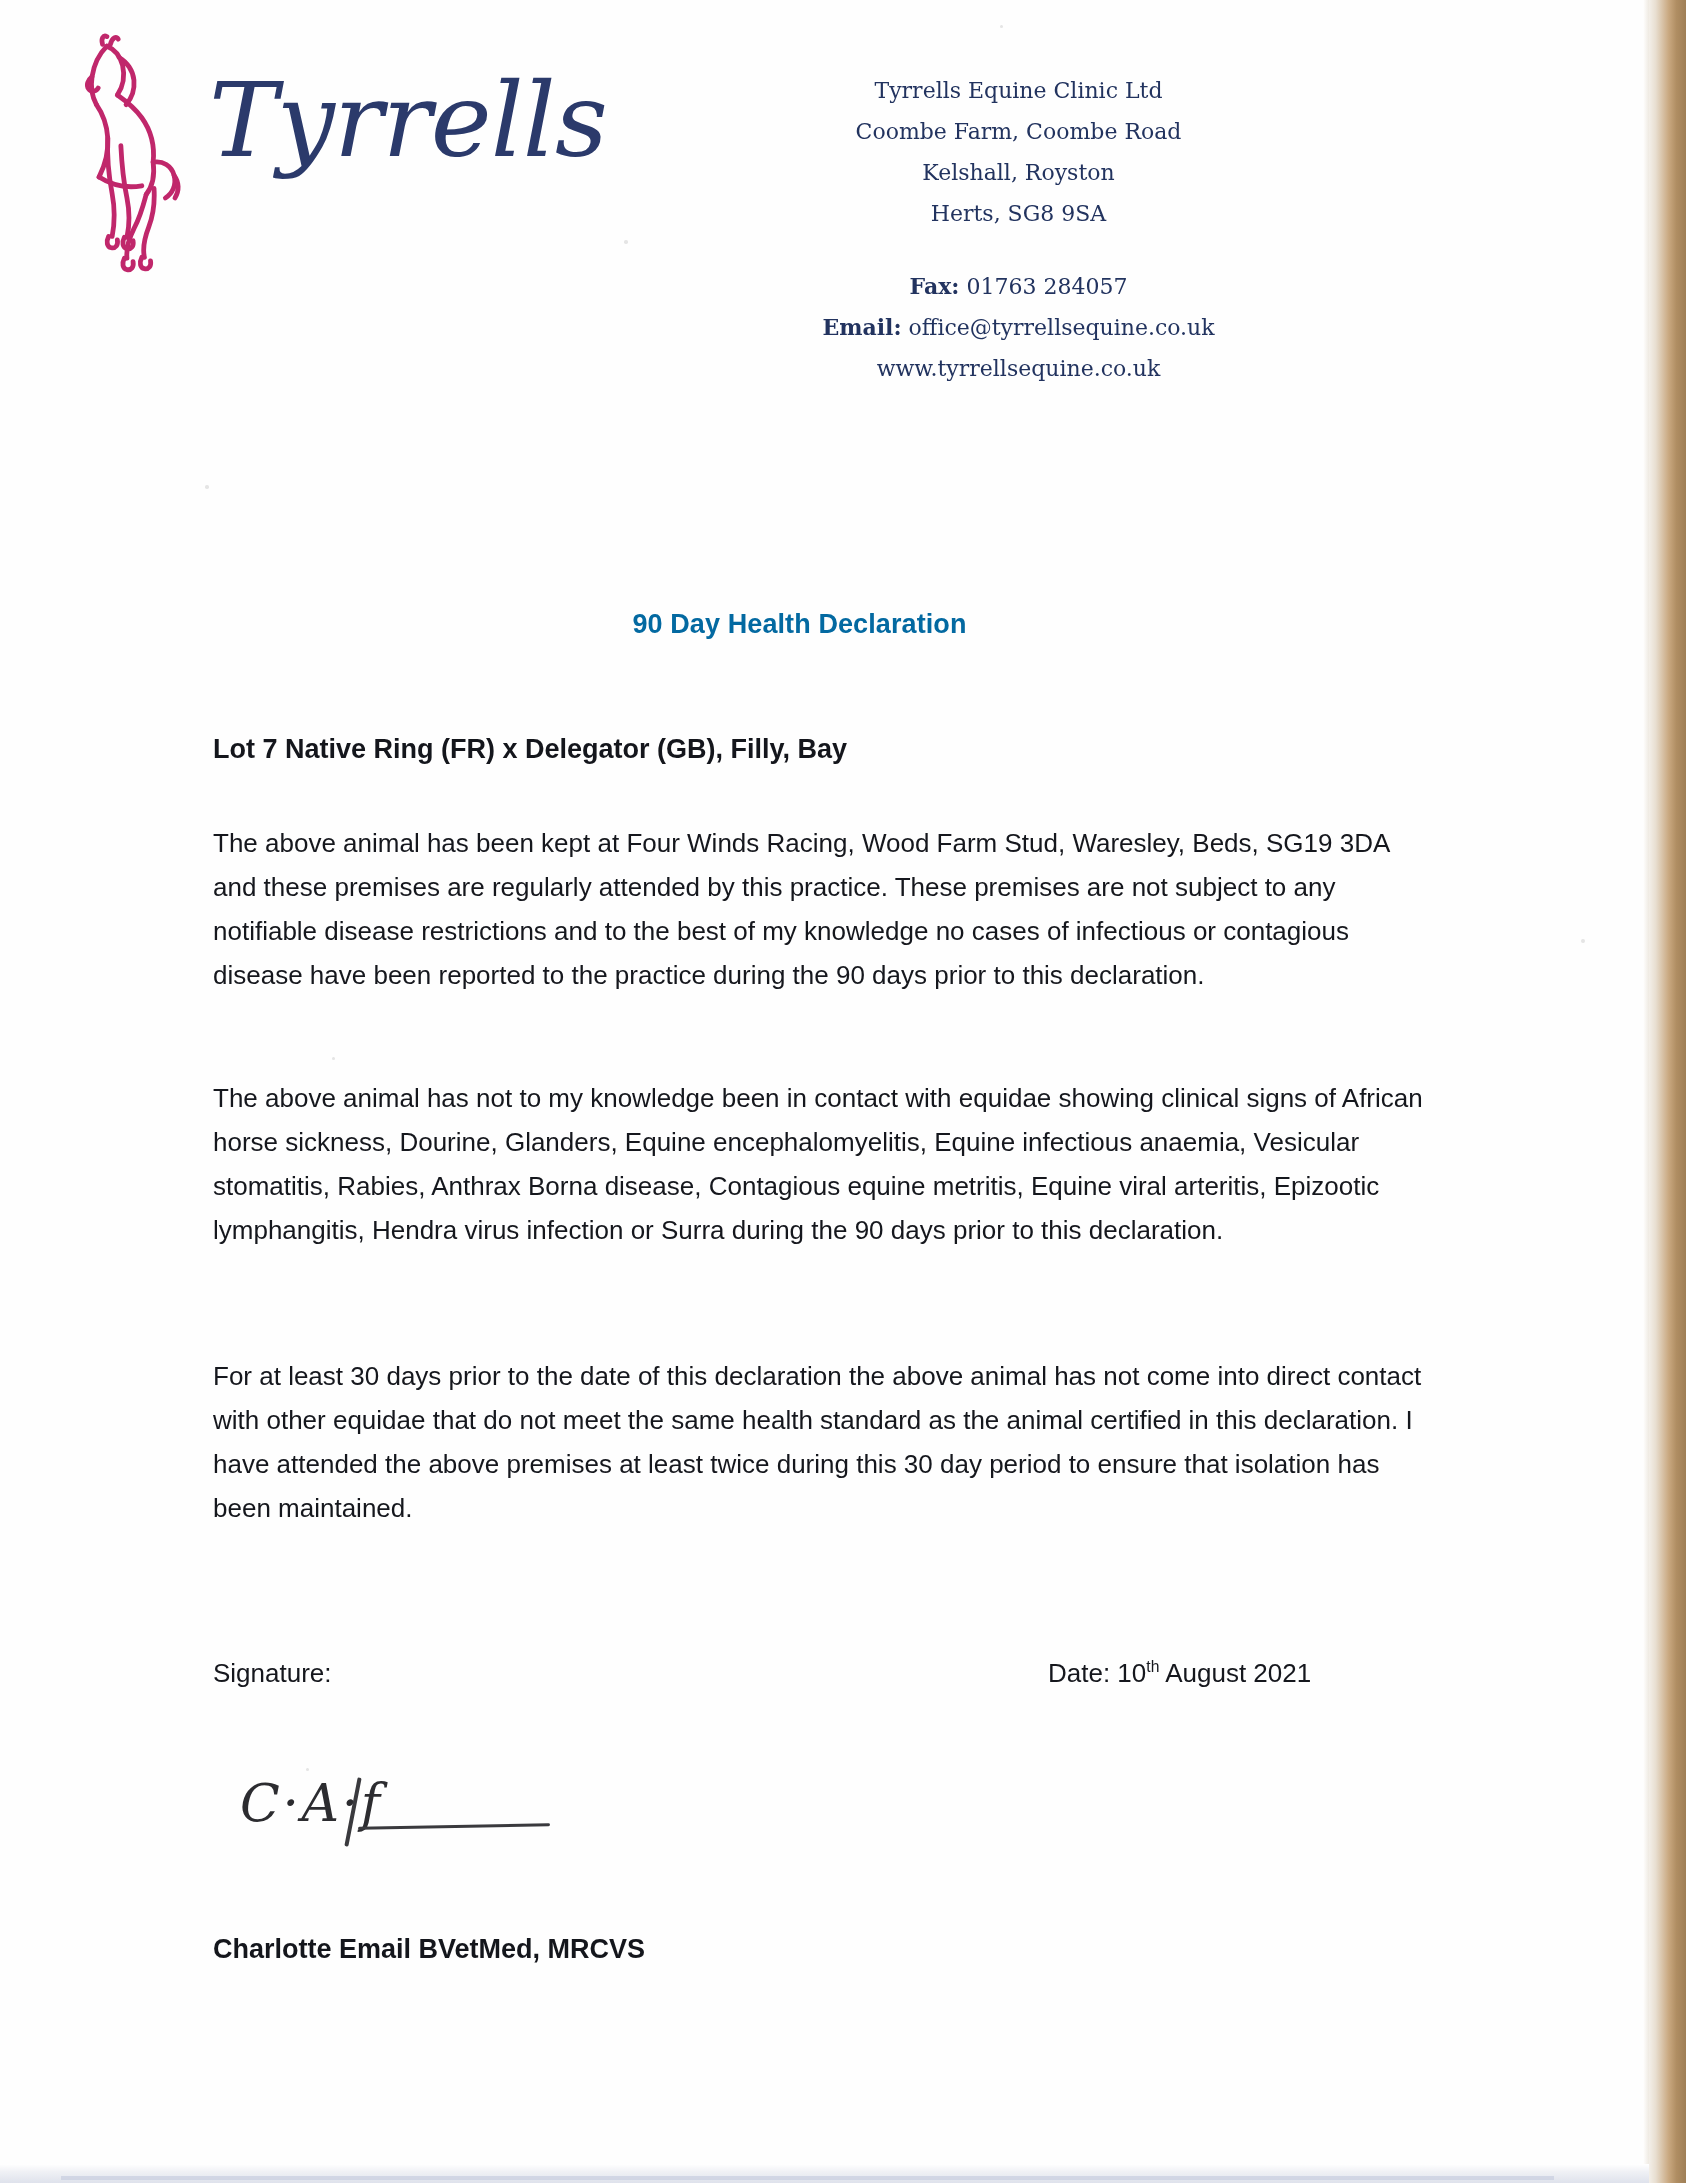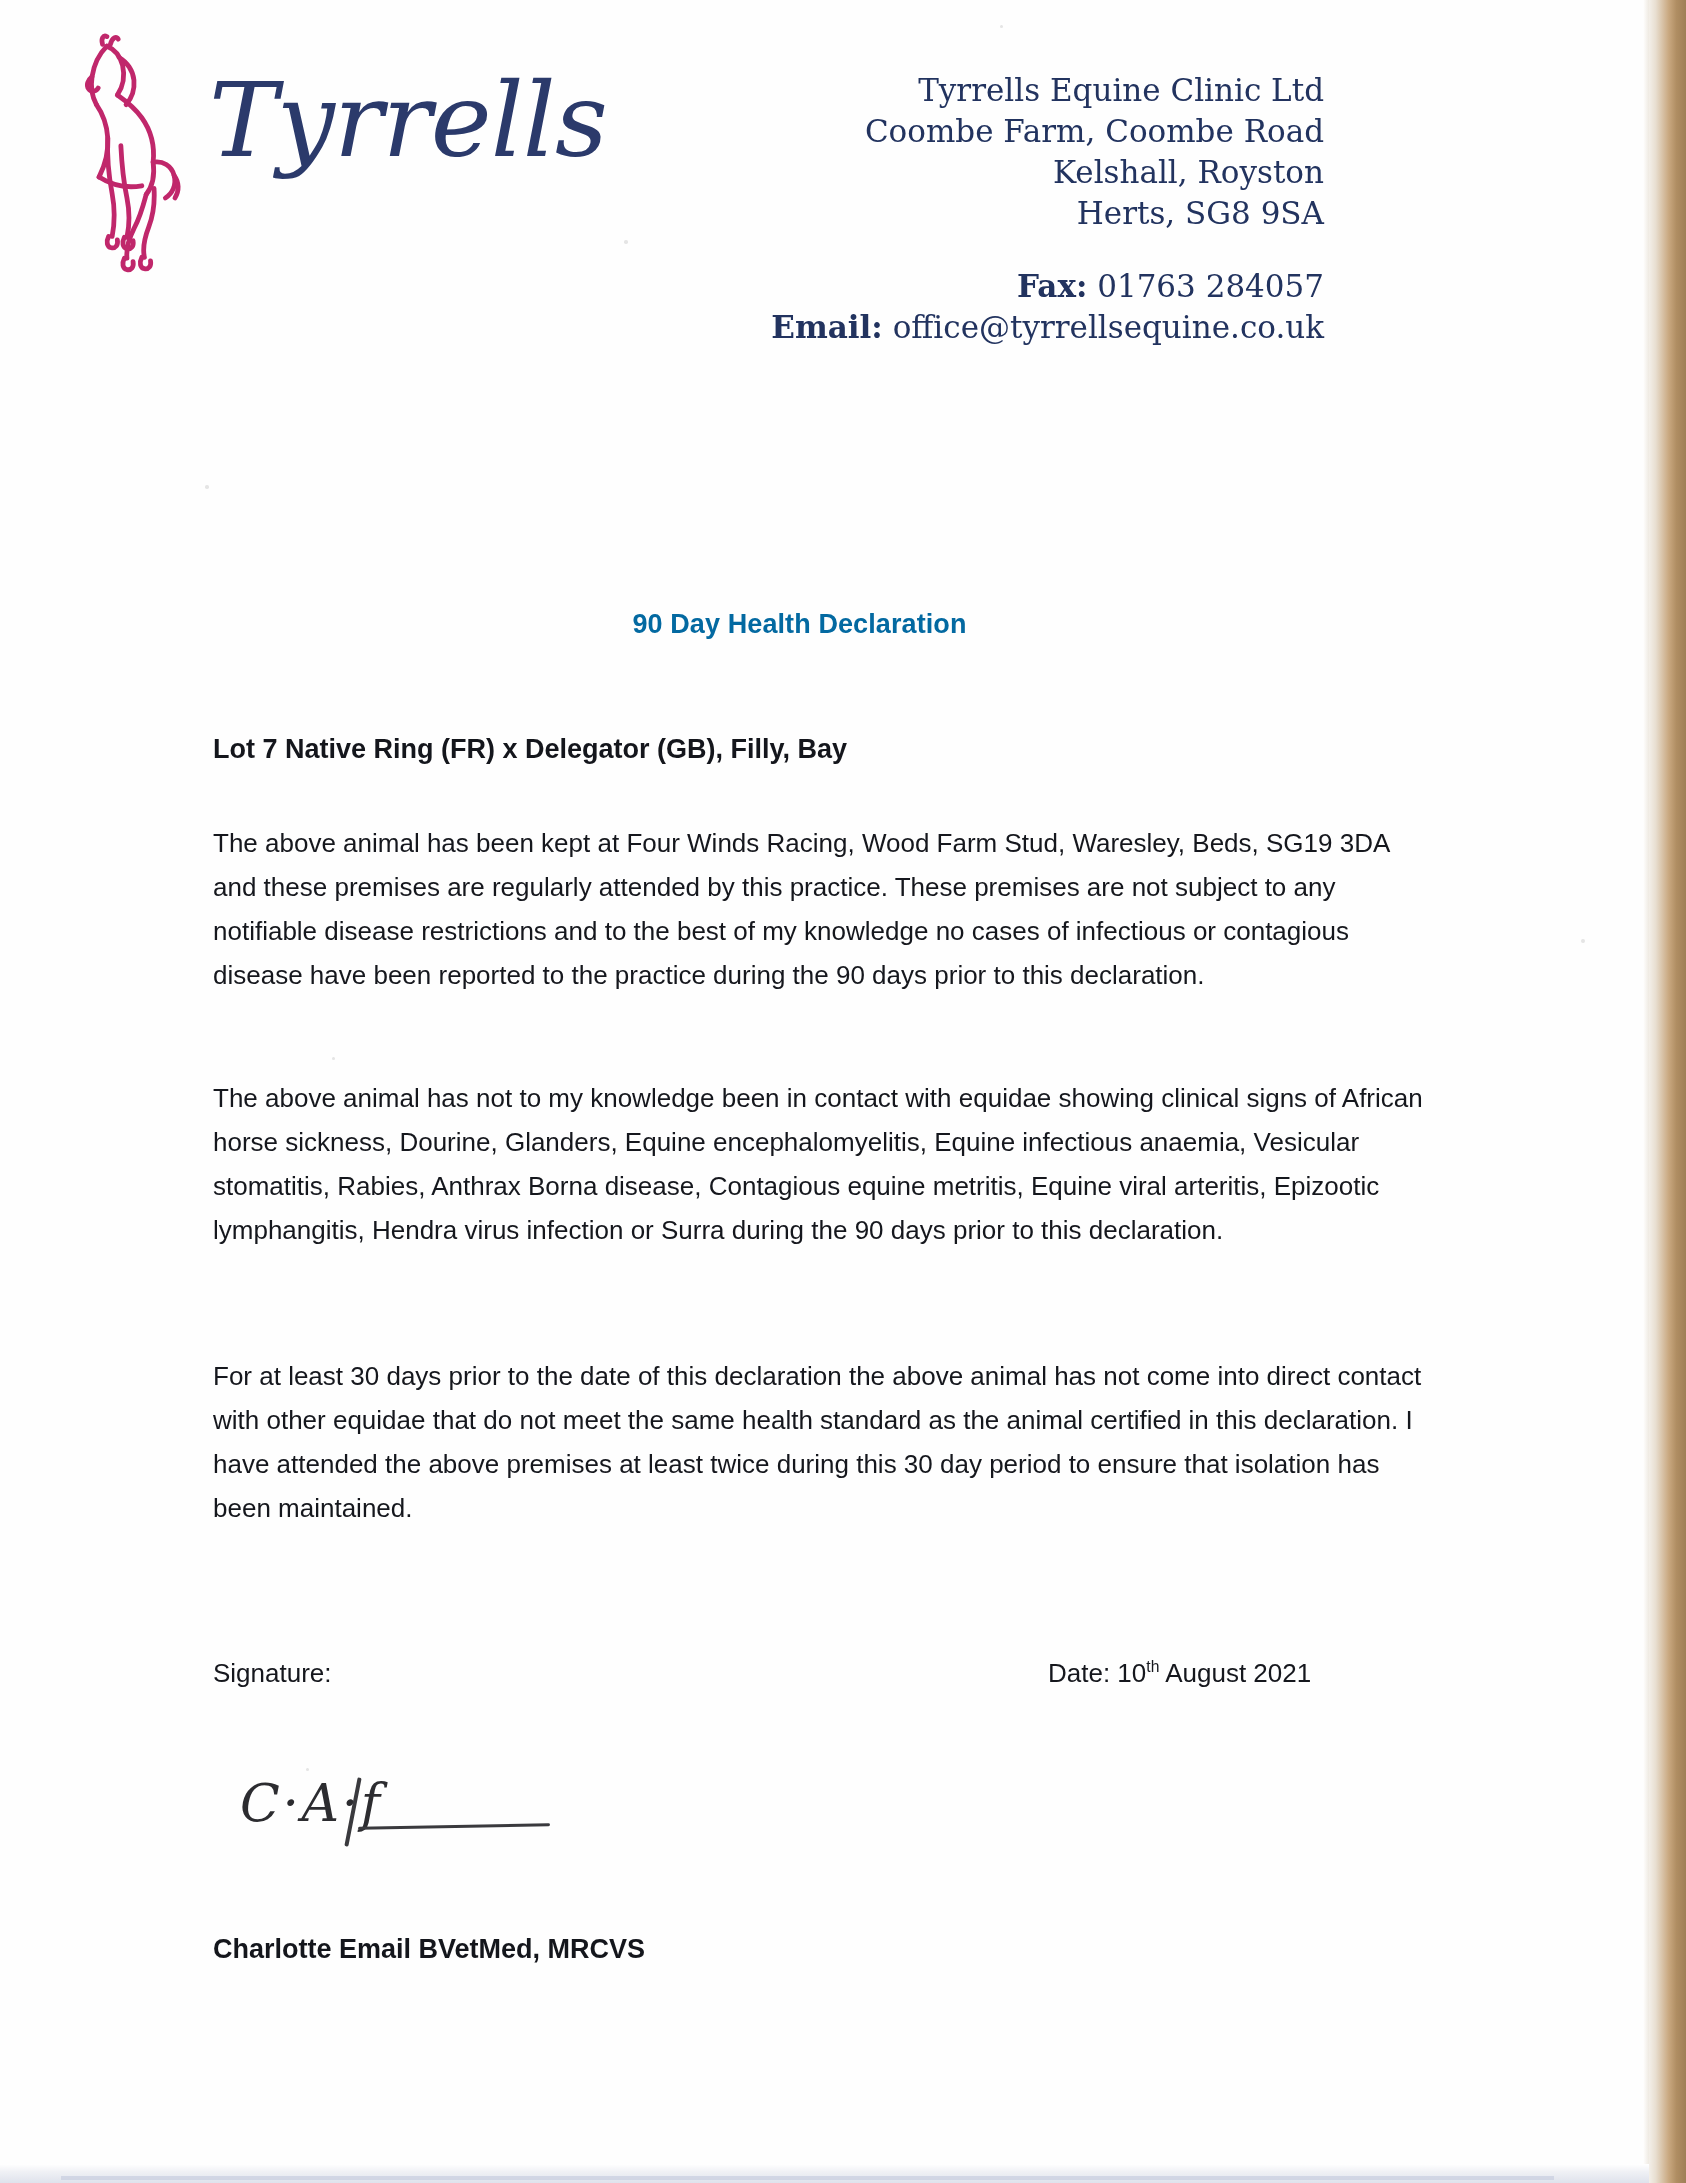--- a/index.html
+++ b/index.html
@@ -89,24 +89,24 @@
     color: #4f6aa8;
     margin-top: 6.1px;
     margin-left: 9.6px;
     letter-spacing: 0.4px;
   }
 
   .contact {
     position: absolute;
     right: 319px; top: 70px;
     width: 611px;
-    text-align: right;
+    text-align: center;
     font-family: "DejaVu Serif", serif;
     color: #22335f;
-    font-size: 31px;
+    font-size: 22px;
     line-height: 41px;
   }
   .contact .line { white-space: nowrap; }
   .contact .gap { height: 32px; }
   .contact b { font-weight: 700; }
 
   
   .doc-title {
     position: absolute;
     left: 0; top: 609px;
@@ -258,20 +258,21 @@
       <div class="line">Herts, SG8 9SA</div>
       <div class="gap"></div>
       <div class="line">
         <b>Fax:</b>
         <span>01763 284057</span>
       </div>
       <div class="line">
         <b>Email:</b>
         <span>office@tyrrellsequine.co.uk</span>
       </div>
+      <div class="line">www.tyrrellsequine.co.uk</div>
     </div>
 
     <div class="doc-title">
       <span>90 Day Health Declaration</span>
     </div>
 
     <div class="subject">Lot 7 Native Ring (FR) x Delegator (GB), Filly, Bay</div>
 
     <div class="para p1">The above animal has been kept at Four Winds Racing, Wood Farm Stud, Waresley, Beds, SG19 3DA and these premises are regularly attended by this practice. These premises are not subject to any notifiable disease restrictions and to the best of my knowledge no cases of infectious or contagious disease have been reported to the practice during the 90 days prior to this declaration.</div>
     <div class="para p2">The above animal has not to my knowledge been in contact with equidae showing clinical signs of African horse sickness, Dourine, Glanders, Equine encephalomyelitis, Equine infectious anaemia, Vesicular stomatitis, Rabies, Anthrax Borna disease, Contagious equine metritis, Equine viral arteritis, Epizootic lymphangitis, Hendra virus infection or Surra during the 90 days prior to this declaration.</div>

